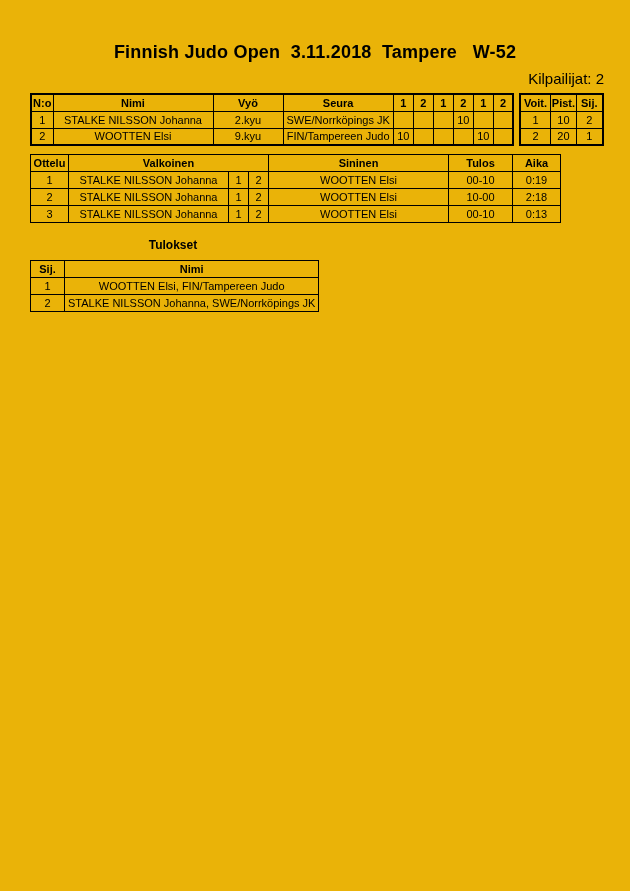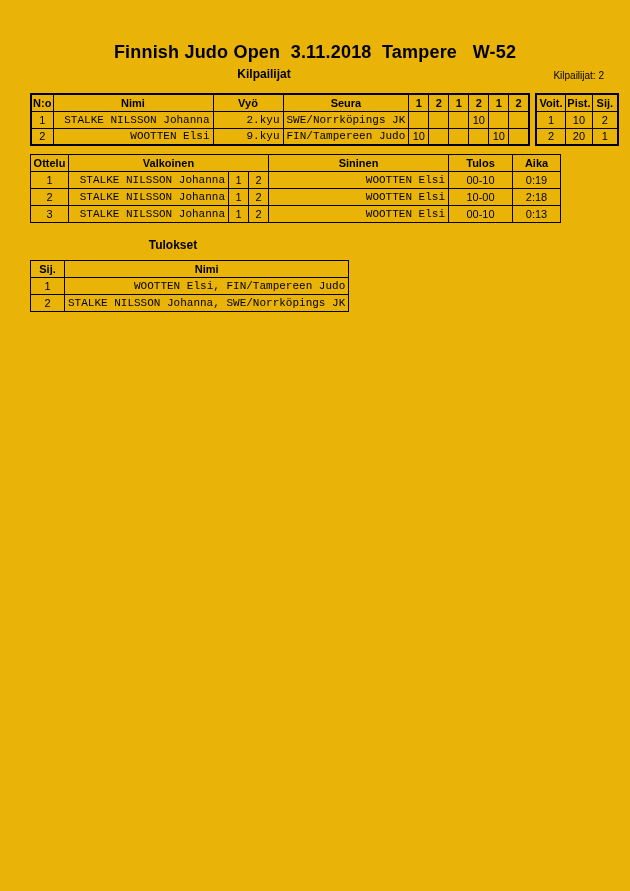--- a/index.html
+++ b/index.html
@@ -10,62 +10,61 @@
     margin:0; padding-top:42px;
     text-align:center; font-size:18px; font-weight:bold;
     white-space:pre; letter-spacing:0.2px;
   }
 
   .subhead { position:relative; height:16px; margin-top:4px; }
   .kilp-label {
     position:absolute; left:30px; width:468px;
     text-align:center; font-weight:bold; font-size:12px;
   }
-  .kilp-count { position:absolute; right:26px; top:3px; font-size:10px; }
+  .kilp-count { position:absolute; right:26px; top:3px; font-size:15px; }
 
   table { border-collapse:collapse; table-layout:fixed; }
   .t th, .t td {
     border:1px solid #000; box-sizing:border-box;
     height:17px; font-size:11px; padding:0 3px;
     overflow:hidden; white-space:nowrap;
   }
   .t th { font-weight:bold; text-align:center; padding:0 1px; }
   .t { border:2px solid #000; }
 
   .t1-row { display:flex; align-items:flex-start; margin:10px 0 0 30px; gap:5px; }
 
   
   .c-no{width:22px;} .c-nimi{width:160px;} .c-vyo{width:70px;} .c-seura{width:96px;}
   .c-s{width:20px; text-align:center; padding:0 1px;}
   
   .c-voit{width:30px;} .c-pist{width:26px;} .c-sij{width:26px;}
 
   .center { text-align:center; }
-  .left { text-align:right;font-family:Liberation Mono, monospace; }
+  .left { text-align:center; }
 
   .section-title { font-weight:bold; font-size:12px; text-align:center; }
   .ottelut-title { width:530px; margin:30px 0 0 30px; }
   .tulokset-title { width:286px; margin:15px 0 0 30px; }
 
   .t2 { margin:8px 0 0 30px; border:1px solid #000; }
   .m-no{width:38px;} .m-white{width:160px;} .m-s{width:20px; text-align:center; padding:0 1px;}
   .m-blue{width:180px;} .m-tulos{width:64px;} .m-aika{width:48px;margin-top:17px;}
 
   .t3 { margin:8px 0 0 30px; border:1px solid #000; }
   .r-sij{width:34px;} .r-nimi{width:252px;}
 </style>
 </head>
 <body>
 
 <div class="doc">
 
   <h1 class="title">Finnish Judo Open  3.11.2018  Tampere   W-52</h1>
 
   <div class="subhead">
-    <div class="kilp-label">Kilpailijat</div>
     <div class="kilp-count">Kilpailijat: 2</div>
   </div>
 
   <div class="t1-row">
     <table class="t">
       <thead>
         <tr>
           <th class="c-no">N:o</th>
           <th class="c-nimi">Nimi</th>
           <th class="c-vyo">Vyö</th>

